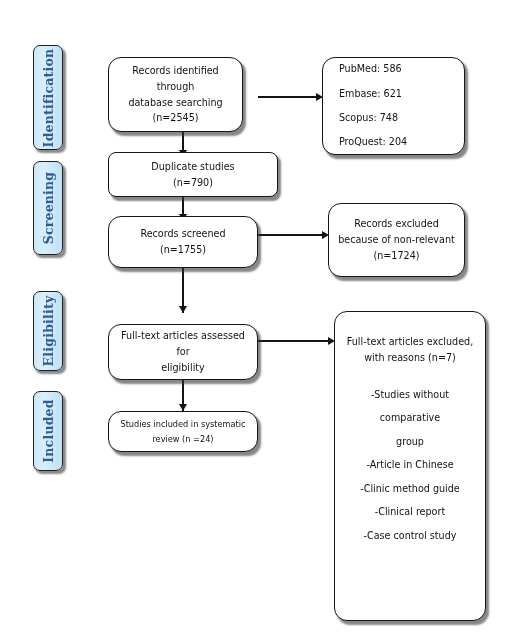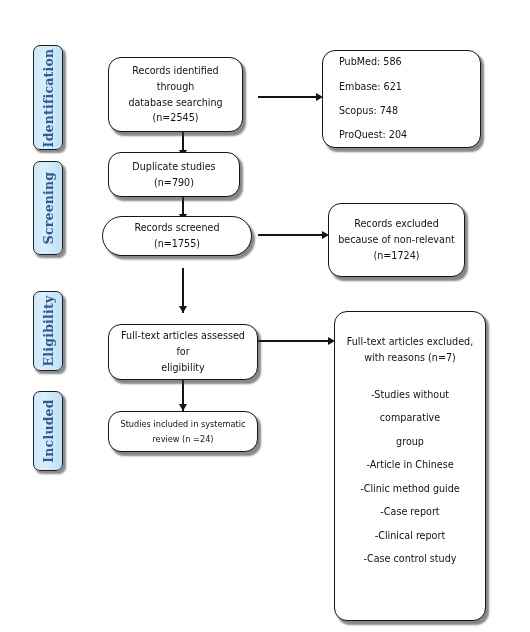--- a/index.html
+++ b/index.html
@@ -147,33 +147,33 @@
 
   <div class="conn v" style="left:182px; top:369px; height:42px;"></div>
   <div class="arrow-down" style="left:178.7px; top:404px;"></div>
 
   <div class="flow-box" style="left:108px; top:57px; width:135px; height:75px;">
     <span class="line">Records identified through</span>
     <span class="line">database searching</span>
     <span class="line">(n=2545)</span>
   </div>
 
-  <div class="flow-box left-align" style="left:322px; top:50px; width:159px; height:98px;">
+  <div class="flow-box left-align" style="left:322px; top:57px; width:143px; height:98px;">
     <span class="line">PubMed: 586</span>
     <span class="line">Embase: 621</span>
     <span class="line">Scopus: 748</span>
     <span class="line">ProQuest: 204</span>
   </div>
 
-  <div class="flow-box" style="left:108px; top:152px; width:132px; height:45px;">
+  <div class="flow-box" style="left:108px; top:152px; width:170px; height:45px;border-radius:8px;">
     <span class="line">Duplicate studies</span>
     <span class="line">(n=790)</span>
   </div>
 
-  <div class="flow-box" style="left:102px; top:216px; width:150px; height:40px;border-radius:20px;">
+  <div class="flow-box" style="left:108px; top:216px; width:150px; height:52px;">
     <span class="line">Records screened</span>
     <span class="line">(n=1755)</span>
   </div>
 
   <div class="flow-box" style="left:328px; top:203px; width:137px; height:74px;">
     <span class="line">Records excluded</span>
     <span class="line">because of non-relevant</span>
     <span class="line">(n=1724)</span>
   </div>
 
@@ -185,21 +185,20 @@
   <div class="flow-box top-align" style="left:334px; top:311px; width:152px; height:310px;">
     <div class="reason-head" style="width:100%;">
       <span class="line">Full-text articles excluded,</span>
       <span class="line">with reasons (n=7)</span>
     </div>
     <div class="reason-gap"></div>
     <span class="reason-item">-Studies without comparative</span>
     <span class="reason-item">group</span>
     <span class="reason-item">-Article in Chinese</span>
     <span class="reason-item">-Clinic method guide</span>
-    <span class="reason-item">-Case report</span>
     <span class="reason-item">-Clinical report</span>
     <span class="reason-item">-Case control study</span>
   </div>
 
   <div class="flow-box small-text" style="left:108px; top:411px; width:150px; height:41px;">
     <span class="line">Studies included in systematic</span>
     <span class="line">review (n =24)</span>
   </div>
 
 </div>

